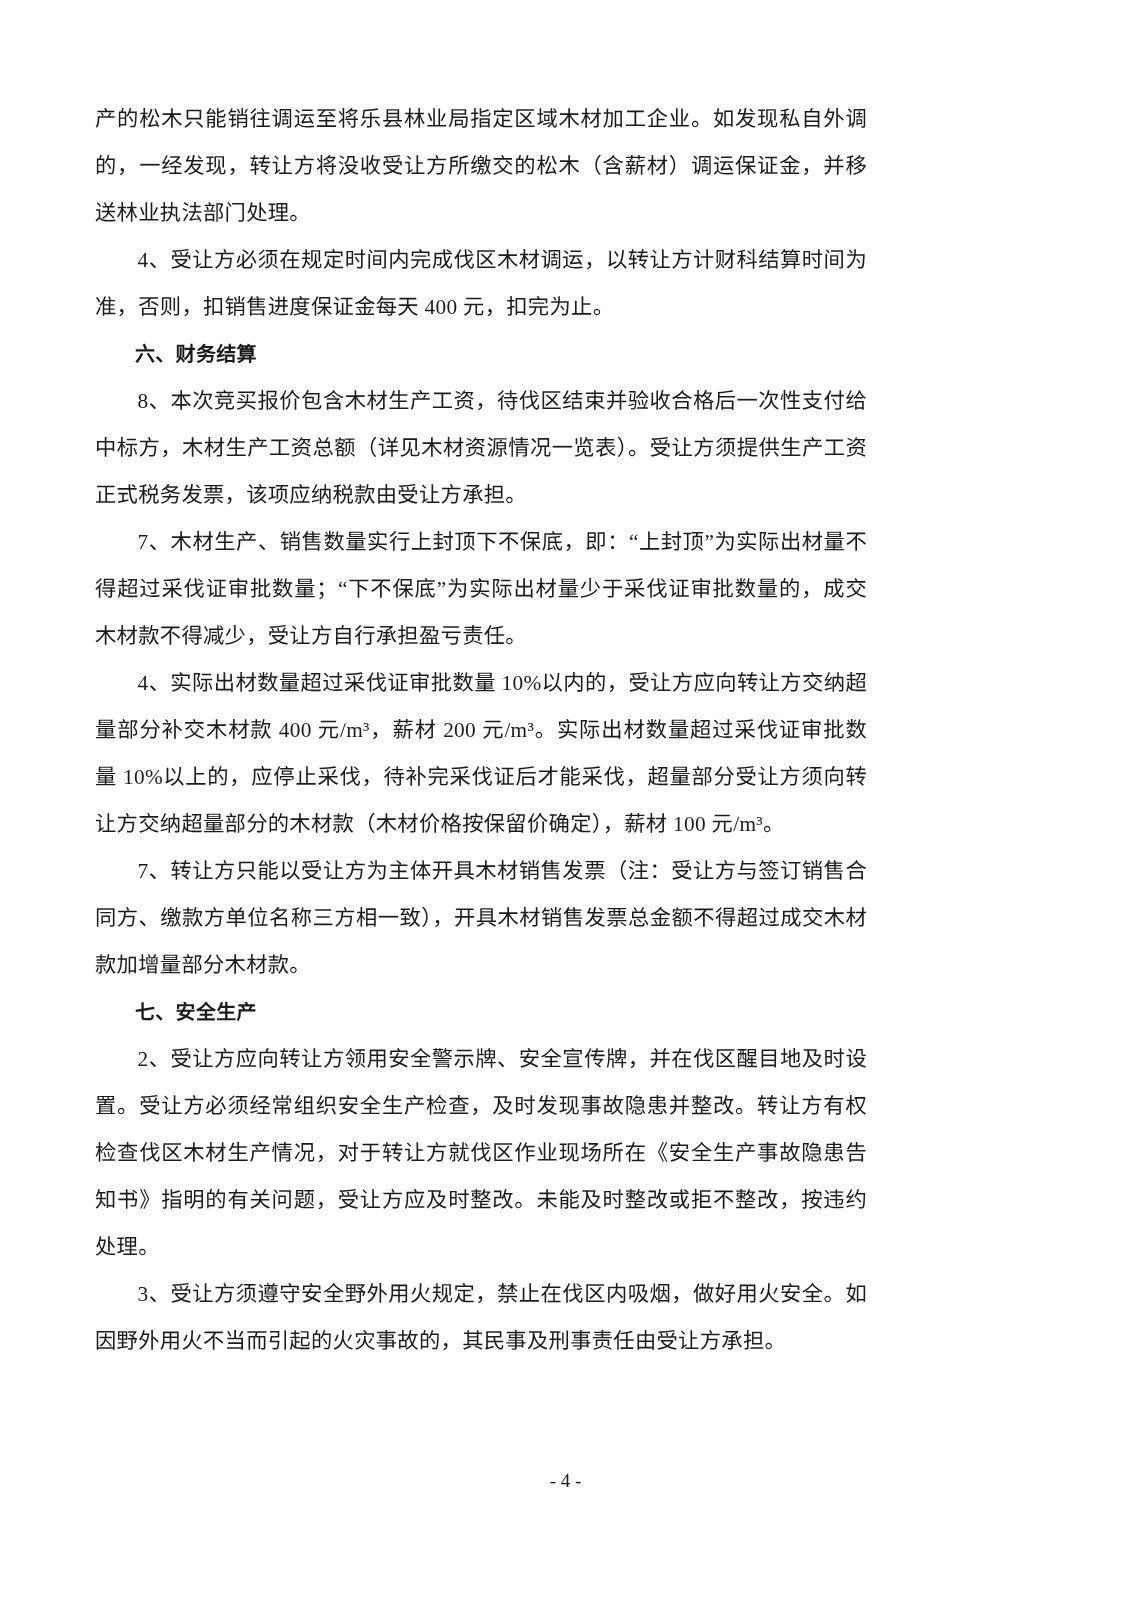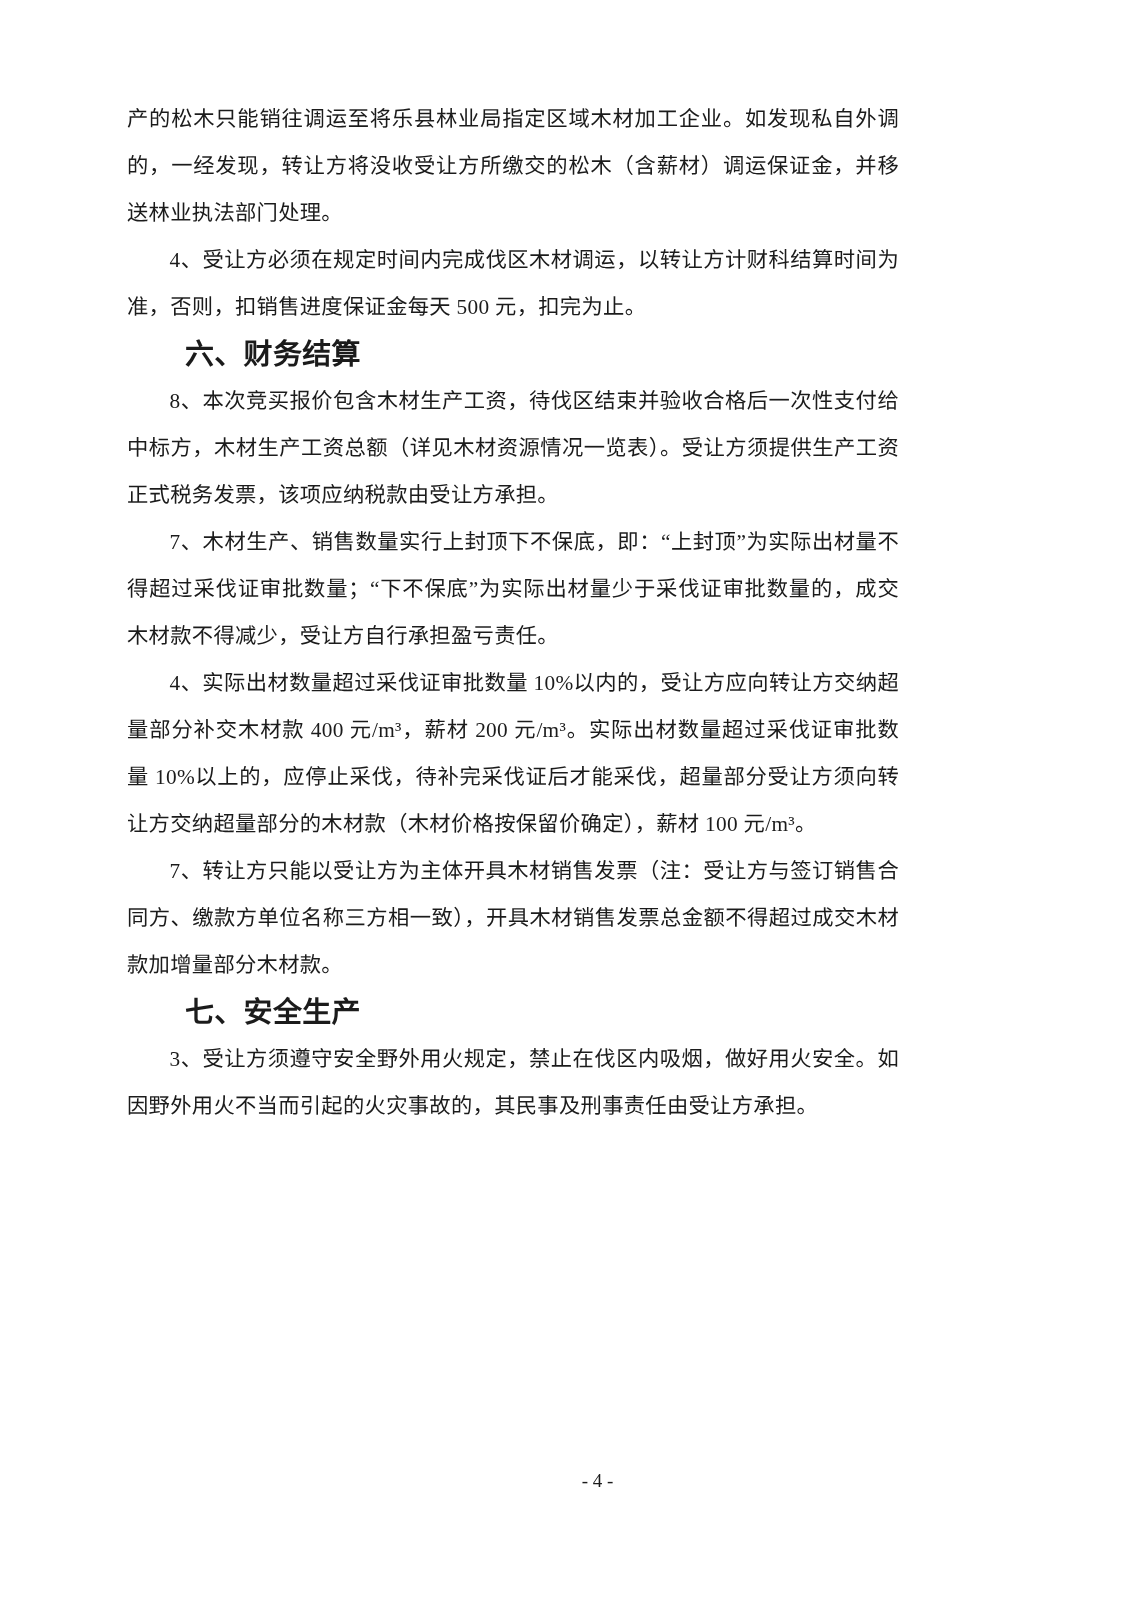--- a/index.html
+++ b/index.html
@@ -13,60 +13,60 @@
     position: relative;
     font-family: "Liberation Serif", "DejaVu Serif", serif;
     color: #1b1b1b;
   }
   .page {
     box-sizing: border-box;
     width: 959px;
     height: 1600px;
     padding: 96px 92px 16px 95px;
     position: relative;
-    margin-left: 32px;
   }
   .content p {
     margin: 0;
     font-size: 21.3px;
     line-height: 47px;
     text-align: justify;
     letter-spacing: 0.3px;
   }
   .content p.indent {
     text-indent: 2em;
   }
   .content p.heading {
     text-indent: 2em;
     font-weight: bold;
     font-family: "Liberation Sans", "DejaVu Sans", sans-serif;
-    font-size: 29px;
+    font-size: 20px;
   }
   .page-footer {
     position: absolute;
     top: 1468px;
     left: 0;
     width: 1131px;
     text-align: center;
     font-size: 19px;
     line-height: 26px;
     color: #1b1b1b;
     font-family: "Liberation Serif", "DejaVu Serif", serif;
   }
 </style>
 </head>
 <body>
 
 <div class="page">
   <div class="content">
     <p>产的松木只能销往调运至将乐县林业局指定区域木材加工企业。如发现私自外调的，一经发现，转让方将没收受让方所缴交的松木（含薪材）调运保证金，并移送林业执法部门处理。</p>
-    <p class="indent">4、受让方必须在规定时间内完成伐区木材调运，以转让方计财科结算时间为准，否则，扣销售进度保证金每天 500 元，扣完为止。</p>
+    <p class="indent">4、受让方必须在规定时间内完成伐区木材调运，以转让方计财科结算时间为准，否则，扣销售进度保证金每天 400 元，扣完为止。</p>
     <p class="heading">六、财务结算</p>
     <p class="indent">8、本次竞买报价包含木材生产工资，待伐区结束并验收合格后一次性支付给中标方，木材生产工资总额（详见木材资源情况一览表）。受让方须提供生产工资正式税务发票，该项应纳税款由受让方承担。</p>
     <p class="indent">7、木材生产、销售数量实行上封顶下不保底，即：“上封顶”为实际出材量不得超过采伐证审批数量；“下不保底”为实际出材量少于采伐证审批数量的，成交木材款不得减少，受让方自行承担盈亏责任。</p>
     <p class="indent">4、实际出材数量超过采伐证审批数量 10%以内的，受让方应向转让方交纳超量部分补交木材款 400 元/m³，薪材 200 元/m³。实际出材数量超过采伐证审批数量 10%以上的，应停止采伐，待补完采伐证后才能采伐，超量部分受让方须向转让方交纳超量部分的木材款（木材价格按保留价确定），薪材 100 元/m³。</p>
     <p class="indent">7、转让方只能以受让方为主体开具木材销售发票（注：受让方与签订销售合同方、缴款方单位名称三方相一致），开具木材销售发票总金额不得超过成交木材款加增量部分木材款。</p>
     <p class="heading">七、安全生产</p>
+    <p class="indent">2、受让方应向转让方领用安全警示牌、安全宣传牌，并在伐区醒目地及时设置。受让方必须经常组织安全生产检查，及时发现事故隐患并整改。转让方有权检查伐区木材生产情况，对于转让方就伐区作业现场所在《安全生产事故隐患告知书》指明的有关问题，受让方应及时整改。未能及时整改或拒不整改，按违约处理。</p>
     <p class="indent">3、受让方须遵守安全野外用火规定，禁止在伐区内吸烟，做好用火安全。如因野外用火不当而引起的火灾事故的，其民事及刑事责任由受让方承担。</p>
 
   </div>
   <div class="page-footer">- 4 -</div>
 </div>
 
 </body></html>

